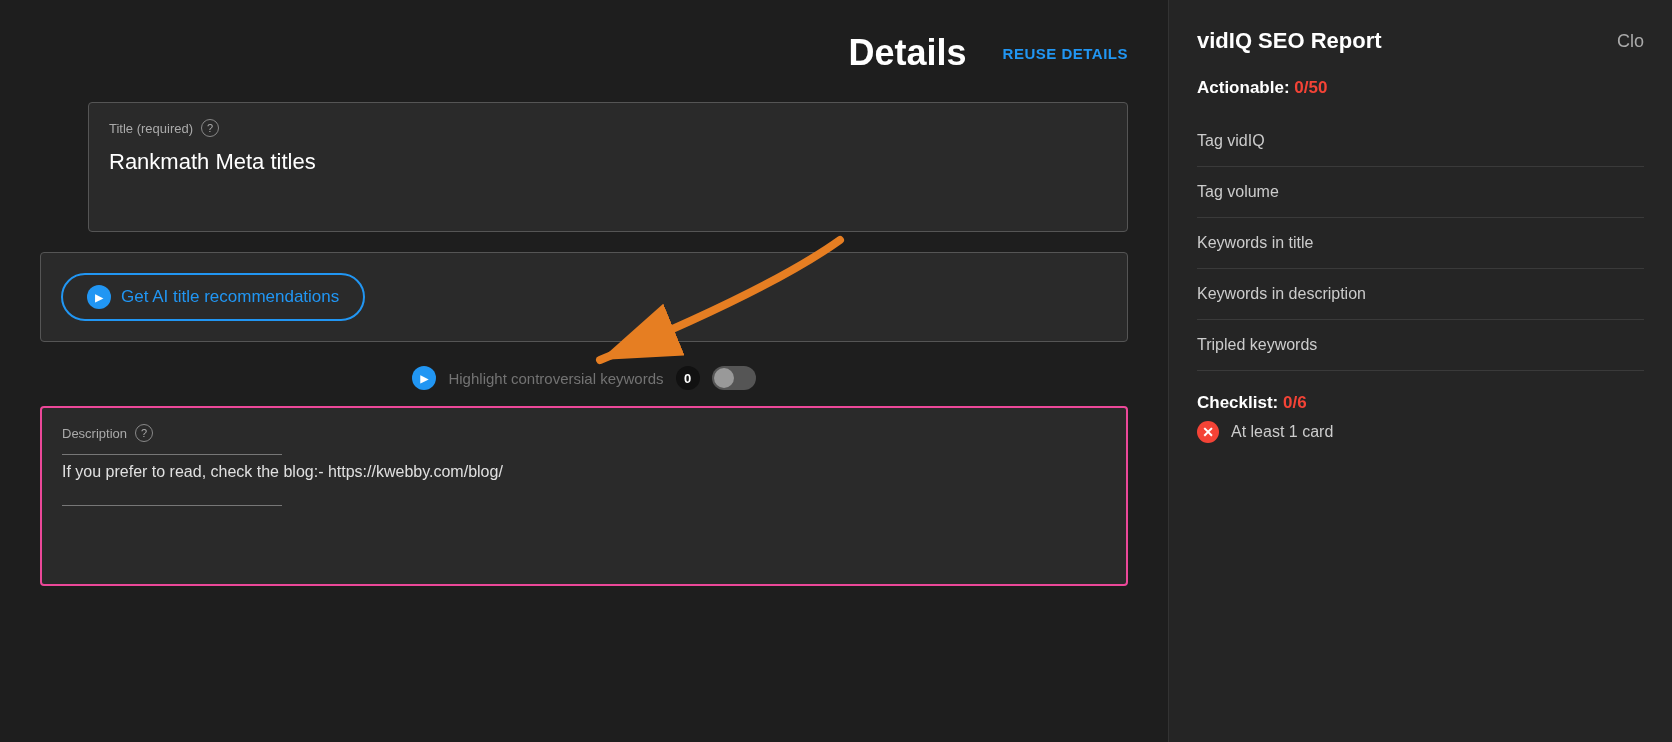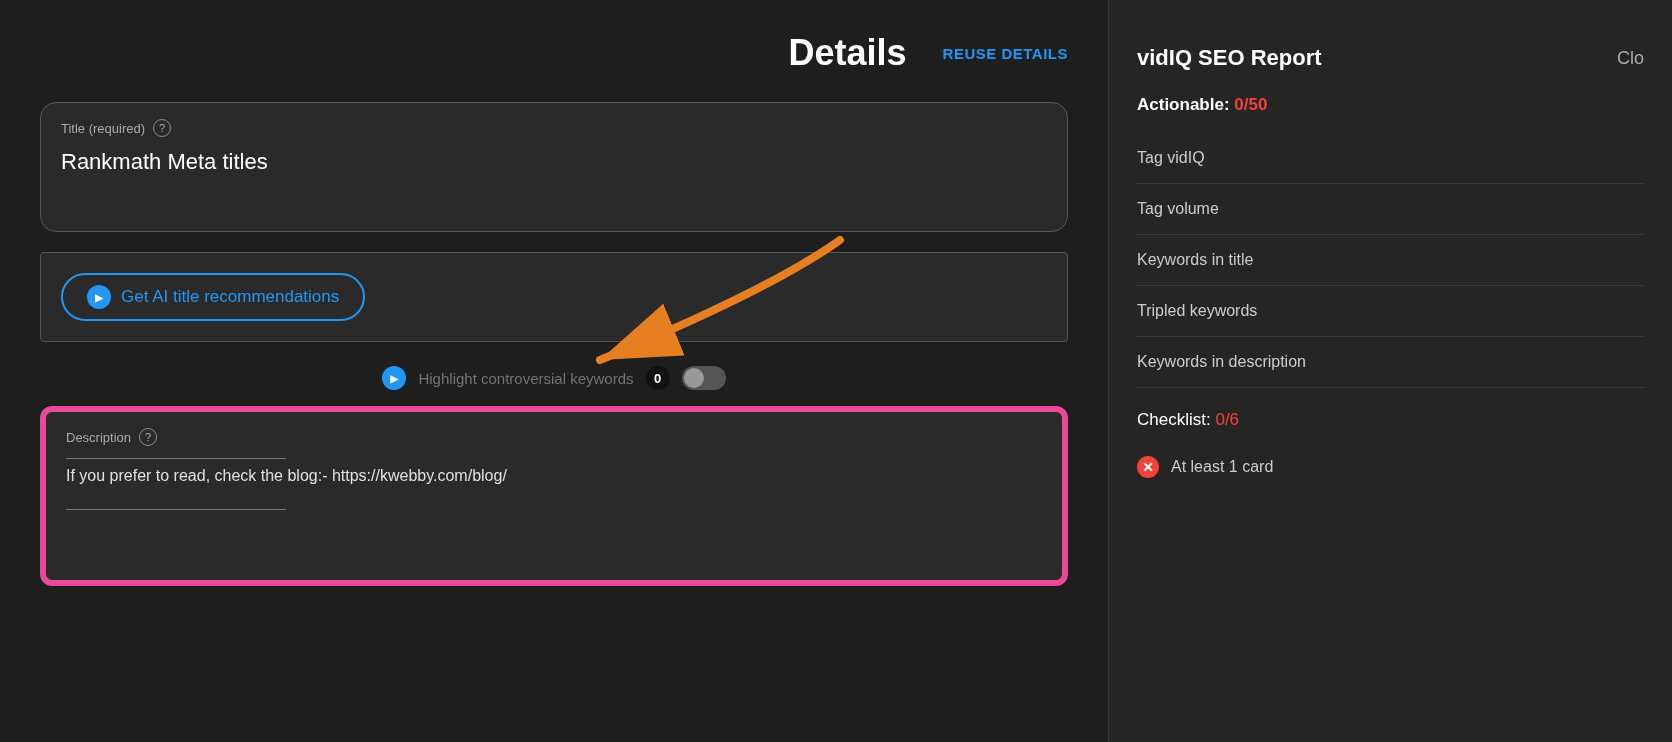--- a/index.html
+++ b/index.html
@@ -44,25 +44,26 @@
       background: none;
       border: none;
       cursor: pointer;
       text-transform: uppercase;
       padding-left: 36px;
     }
 
     
     .title-area {
       border: 1px solid #555;
-      border-radius: 16px;
+      border-radius: 4px;
       padding: 16px 20px 12px;
       background: #2a2a2a;
       margin-bottom: 20px;
       min-height: 130px;
+      margin-left: 48px;
     }
 
     .field-label {
       font-size: 13px;
       color: #aaa;
       display: flex;
       align-items: center;
       gap: 8px;
       margin-bottom: 12px;
     }
@@ -167,46 +168,46 @@
       height: 20px;
       background: #999;
       border-radius: 50%;
       top: 2px;
       left: 2px;
       transition: left 0.2s;
     }
 
     
     .description-area {
-      border: 6px solid #ec4899;
-      border-radius: 12px;
+      border: 2px solid #ec4899;
+      border-radius: 4px;
       padding: 16px 20px;
       background: #2a2a2a;
       min-height: 180px;
     }
 
     .desc-text {
       font-size: 16px;
       color: #e0e0e0;
       margin-top: 0;
     }
 
     .underline-short {
       width: 220px;
       height: 1px;
       background: #777;
       margin: 8px 0;
     }
 
     
     .right-panel {
-      width: 564px;
+      width: 504px;
       background: #252525;
       border-left: 1px solid #333;
-      padding: 45px 28px;
+      padding: 28px 28px;
       flex-shrink: 0;
     }
 
     .seo-header {
       display: flex;
       justify-content: space-between;
       align-items: center;
       margin-bottom: 24px;
     }
 
@@ -242,24 +243,23 @@
       font-size: 16px;
       color: #cccccc;
     }
 
     .seo-item:first-child {
       border-top: none;
     }
 
     .checklist-header {
       font-size: 17px;
-      font-weight: 400;
+      font-weight: 700;
       color: #ffffff;
       margin-top: 22px;
-      margin-bottom: 18px;
     }
 
     .checklist-header .count-zero {
       color: #f44336;
     }
 
     .checklist-item {
       display: flex;
       align-items: center;
       gap: 12px;
@@ -361,24 +361,24 @@
     <div class="seo-item">
       <span>Tag vidIQ</span>
     </div>
     <div class="seo-item">
       <span>Tag volume</span>
     </div>
     <div class="seo-item">
       <span>Keywords in title</span>
     </div>
     <div class="seo-item">
+      <span>Keywords in description</span>
+    </div>
+    <div class="seo-item">
       <span>Tripled keywords</span>
-    </div>
-    <div class="seo-item">
-      <span>Keywords in description</span>
     </div>
   </div>
 
   <div class="checklist-header">
     <span>Checklist:</span>
     <span class="count-zero">0/6</span>
   </div>
 
   <div class="checklist-item">
     <div class="error-icon">✕</div>

